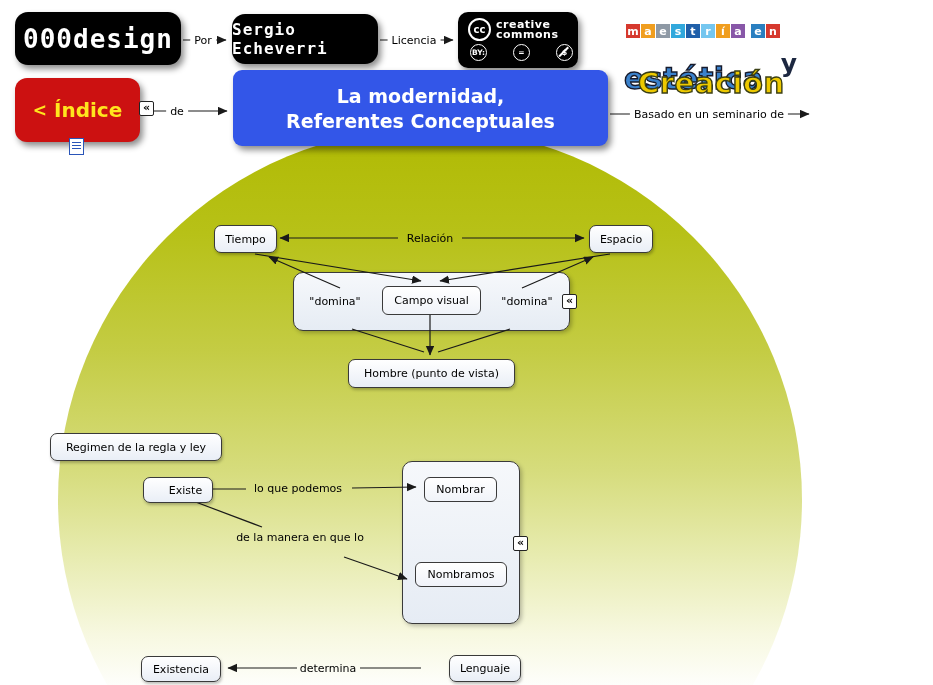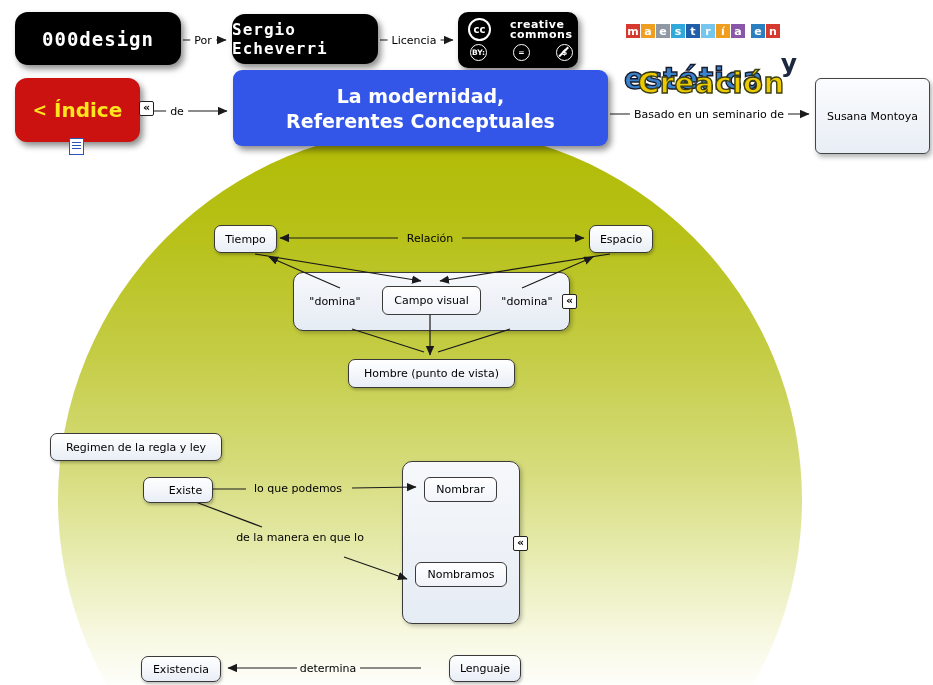--- a/index.html
+++ b/index.html
@@ -22,40 +22,40 @@
   .node.inner{box-shadow:none;background:linear-gradient(180deg,#ffffff,#f0f3f9);border-radius:6px;}
 
   .lbl{position:absolute;transform:translate(-50%,-50%);font-size:11px;white-space:nowrap;z-index:4;}
   .lbl.on-white{background:#fff;padding:0 4px;}
 
   .exp{position:absolute;width:13px;height:13px;background:#fff;border:1px solid #222;border-radius:2px;
     font-size:11px;font-weight:bold;line-height:11px;text-align:center;z-index:5;}
 
   .box-black{position:absolute;background:#000;color:#fff;border-radius:13px;display:flex;align-items:center;justify-content:center;
     font-family:"DejaVu Sans Mono",monospace;font-weight:bold;box-shadow:3px 4px 6px rgba(0,0,0,0.45);z-index:4;}
-  .brand{font-size:19px;letter-spacing:1px;}
+  .brand{font-size:26px;letter-spacing:1px;}
   .author{font-size:16px;letter-spacing:1px;}
 
   .box-indice{position:absolute;left:15px;top:78px;width:125px;height:64px;background:var(--indice-bg,#cc1111);
     border-radius:12px;color:var(--indice-text,#ffe51e);font-weight:bold;font-size:20px;display:flex;align-items:center;
     justify-content:center;gap:7px;box-shadow:3px 4px 6px rgba(0,0,0,0.45);z-index:4;}
   .indice-chev{font-size:17px;}
 
   .box-title{position:absolute;left:233px;top:70px;width:375px;height:76px;background:var(--title-bg,#3356e8);color:#fff;
     font-weight:bold;font-size:19px;text-align:center;border-radius:9px;display:flex;flex-direction:column;justify-content:center;
     gap:3px;box-shadow:3px 4px 6px rgba(0,0,0,0.45);z-index:4;}
 
   .box-susana{position:absolute;left:815px;top:78px;width:113px;height:74px;background:linear-gradient(180deg,#fbfcfe,#e8eef5);
     border:1px solid #444;border-radius:6px;font-size:11px;display:flex;align-items:center;justify-content:center;
     box-shadow:2px 3px 5px rgba(0,0,0,0.3);z-index:4;}
 
   
   .box-cc{position:absolute;left:458px;top:12px;width:120px;height:56px;background:#000;border-radius:10px;
     box-shadow:3px 4px 6px rgba(0,0,0,0.45);z-index:4;color:#fff;}
-  .cc-top{position:absolute;left:10px;top:6px;display:flex;align-items:center;gap:19px;}
+  .cc-top{position:absolute;left:10px;top:6px;display:flex;align-items:center;gap:5px;}
   .cc-big{width:19px;height:19px;border:2px solid #fff;border-radius:50%;display:flex;align-items:center;justify-content:center;
     font-size:10px;font-weight:bold;}
   .cc-words{display:flex;flex-direction:column;font-size:11px;font-weight:bold;line-height:10px;letter-spacing:0.5px;}
   .cc-bottom{position:absolute;left:12px;top:32px;display:flex;gap:26px;}
   .cc-badge{position:relative;width:15px;height:15px;border:1.5px solid #fff;border-radius:50%;display:flex;align-items:center;
     justify-content:center;font-size:7.5px;font-weight:bold;color:#fff;}
   .cc-badge.slashed::after{content:"";position:absolute;left:0px;top:6px;width:13px;height:1.5px;background:#fff;transform:rotate(-45deg);}
 
   
   .maestria{position:absolute;left:624px;top:24px;width:175px;height:84px;z-index:4;}
@@ -160,21 +160,20 @@
   <div class="icon-doc"></div>
   <div class="exp" style="left:139px;top:101px;">«</div>
   <div class="lbl on-white" style="left:177px;top:111px;">de</div>
 
   <div class="box-title">
     <div>La modernidad,</div>
     <div>Referentes Conceptuales</div>
   </div>
 
   <div class="lbl on-white" style="left:709px;top:114px;">Basado en un seminario de</div>
-  <div class="box-susana">Susana Montoya</div>
 
   <div class="node" style="left:214px;top:225px;width:61px;height:26px;">Tiempo</div>
   <div class="node" style="left:589px;top:225px;width:62px;height:26px;">Espacio</div>
   <div class="lbl" style="left:430px;top:238px;">Relación</div>
 
   <div class="lbl" style="left:335px;top:301px;">"domina"</div>
   <div class="node inner" style="left:382px;top:286px;width:97px;height:27px;">Campo visual</div>
   <div class="lbl" style="left:527px;top:301px;">"domina"</div>
   <div class="exp" style="left:562px;top:294px;">«</div>
 

